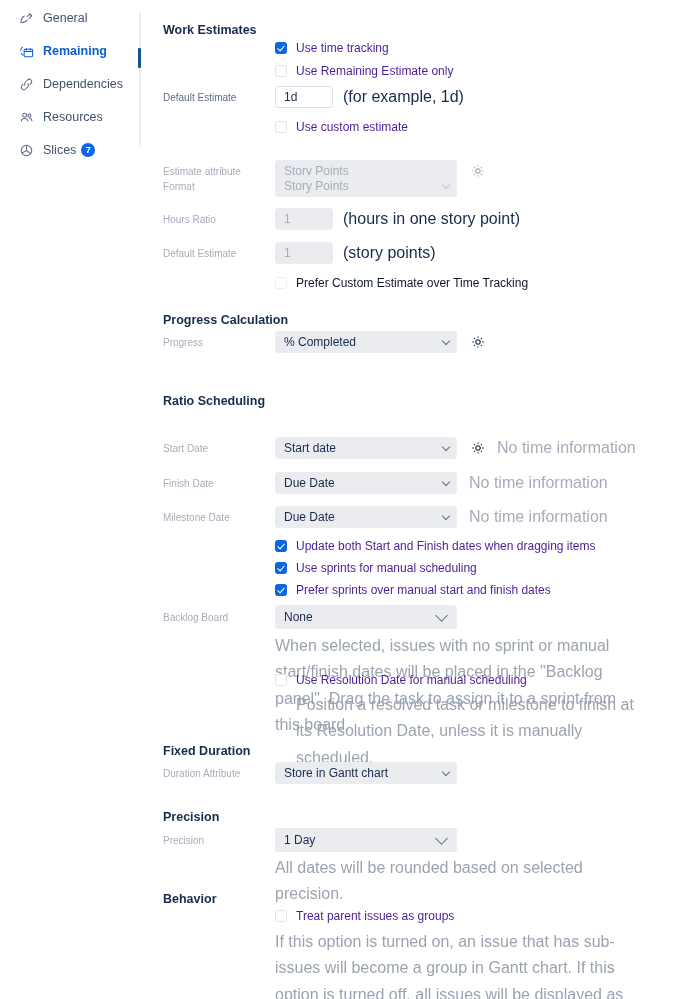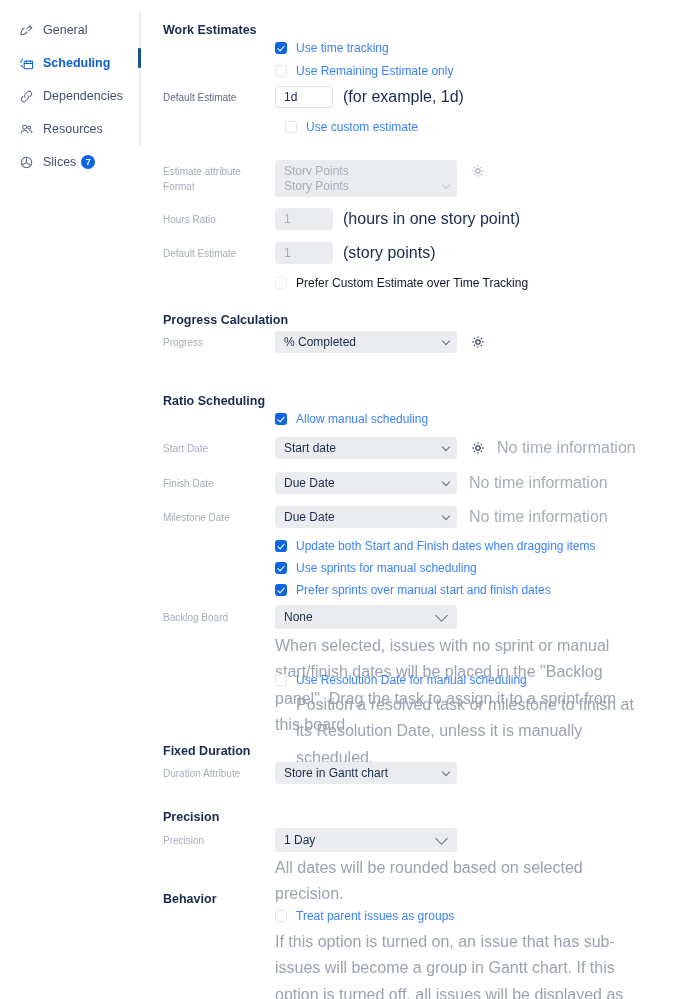--- a/index.html
+++ b/index.html
@@ -9,21 +9,21 @@
     background: #ffffff;
     font-family: "Liberation Sans", sans-serif;
     color: #253858;
     -webkit-font-smoothing: antialiased;
   }
   .page { position: relative; width: 682px; height: 999px; overflow: hidden; }
 
   
   .sidebar {
     position: absolute; left: 0; top: 0; width: 140px; height: 796px;
-    padding-top: 20px;
+    padding-top: 8px;
   }
   .nav-item {
     display: flex; align-items: center;
     height: 20px; margin-bottom: 13px;
     padding-left: 18px;
     font-size: 12.5px; color: #42526E;
     cursor: pointer;
   }
   .nav-item .nav-ico {
     width: 16px; height: 16px; margin-right: 9px;
@@ -120,21 +120,21 @@
     cursor: pointer;
   }
   .cb.checked { background: #0C66E4; border-color: #0C66E4; }
   .cb.checked::after {
     content: ""; position: absolute;
     left: 3px; top: 0.5px; width: 3px; height: 6px;
     border-right: 1.7px solid #fff; border-bottom: 1.7px solid #fff;
     transform: rotate(42deg);
   }
   .cb.off { border-color: #E1E3E8; }
-  .cb-label { font-size: 12px; color: #3b82f6; white-space: nowrap; }
+  .cb-label { font-size: 12px; color: #4c1d95; white-space: nowrap; }
   .cb-label.dim { color: #0f172a; }
 
   .gear { width: 14px; height: 14px; display: inline-block; }
   .helptext {
     font-size: 16px; color: #9BA3B0; line-height: 1.65;
   }
 </style>
 </head>
 <body>
 
@@ -158,21 +158,21 @@
       <span class="nav-ico">
         <svg width="15" height="15" viewBox="0 0 16 16" fill="none" stroke="#0B5FD0" stroke-width="1.1">
           <rect x="5.5" y="5.5" width="9" height="8" rx="1"></rect>
           <path d="M5.5 8h9"></path>
           <path d="M8 4.2V7"></path>
             <path d="M12 4.2V7"></path>
           <path d="M4 3c-1.4 1-2.2 2.6-2.2 4.3"></path>
           <path d="M2.2 9.8c.6 1 1.5 1.8 2.6 2.2"></path>
         </svg>
       </span>
-      <span class="nav-label">Scheduling</span>
+      <span class="nav-label">Remaining</span>
     </div>
 
     <div class="nav-item">
       <span class="nav-ico">
         <svg width="15" height="15" viewBox="0 0 16 16" fill="none" stroke="#5E6C84" stroke-width="1.1">
           <path d="M9.3 6.7a2.6 2.6 0 0 1 0 3.7l-2.4 2.4a2.6 2.6 0 0 1-3.7-3.7l1.4-1.4"></path>
           <path d="M6.7 9.3a2.6 2.6 0 0 1 0-3.7l2.4-2.4a2.6 2.6 0 0 1 3.7 3.7l-1.4 1.4"></path>
         </svg>
       </span>
       <span class="nav-label">Dependencies</span>
@@ -225,21 +225,21 @@
         <span class="cb-label">Use Remaining Estimate only</span>
       </div>
     </div>
 
     <div class="row" style="position:absolute; left:0; top:86px;">
       <div class="lbl">Default Estimate</div>
       <div class="textbox">1d</div>
       <div class="hint">(for example, 1d)</div>
     </div>
 
-    <div class="row" style="position:absolute; left:10px; top:120px;">
+    <div class="row" style="position:absolute; left:0; top:120px;">
       <div class="lbl"></div>
       <div class="cbrow">
         <span class="cb off"></span>
         <span class="cb-label">Use custom estimate</span>
       </div>
     </div>
 
     <div class="row" style="position:absolute; left:0; top:141px;margin-top:19px;">
       <div class="lbl dim">Estimate attribute</div>
       <div class="textbox wide">Story Points</div>
@@ -290,27 +290,20 @@
       <span class="gear" style="margin-left:14px;">
         <svg width="14" height="14" viewBox="0 0 16 16" fill="none" stroke="#344563" stroke-width="1.45">
           <circle cx="8" cy="8" r="2.5"></circle>
           <path d="M8 1.6v1.6M8 12.8v1.6M1.6 8h1.6M12.8 8h1.6M3.5 3.5l1.1 1.1M11.4 11.4l1.1 1.1M12.5 3.5l-1.1 1.1M4.6 11.4l-1.1 1.1"></path>
         </svg>
       </span>
     </div>
 
     <div class="section-title" style="position:absolute; left:0; top:394px;">Ratio Scheduling</div>
 
-    <div class="row" style="position:absolute; left:0; top:412px;">
-      <div class="lbl"></div>
-      <div class="cbrow">
-        <span class="cb checked"></span>
-        <span class="cb-label">Allow manual scheduling</span>
-      </div>
-    </div>
 
     <div class="row" style="position:absolute; left:0; top:437px;">
       <div class="lbl dim">Start Date</div>
       <div class="select">
         <span>Start date</span>
         <span class="chev small"></span>
       </div>
       <span class="gear" style="margin-left:14px;">
         <svg width="14" height="14" viewBox="0 0 16 16" fill="none" stroke="#344563" stroke-width="1.45">
           <circle cx="8" cy="8" r="2.5"></circle>

